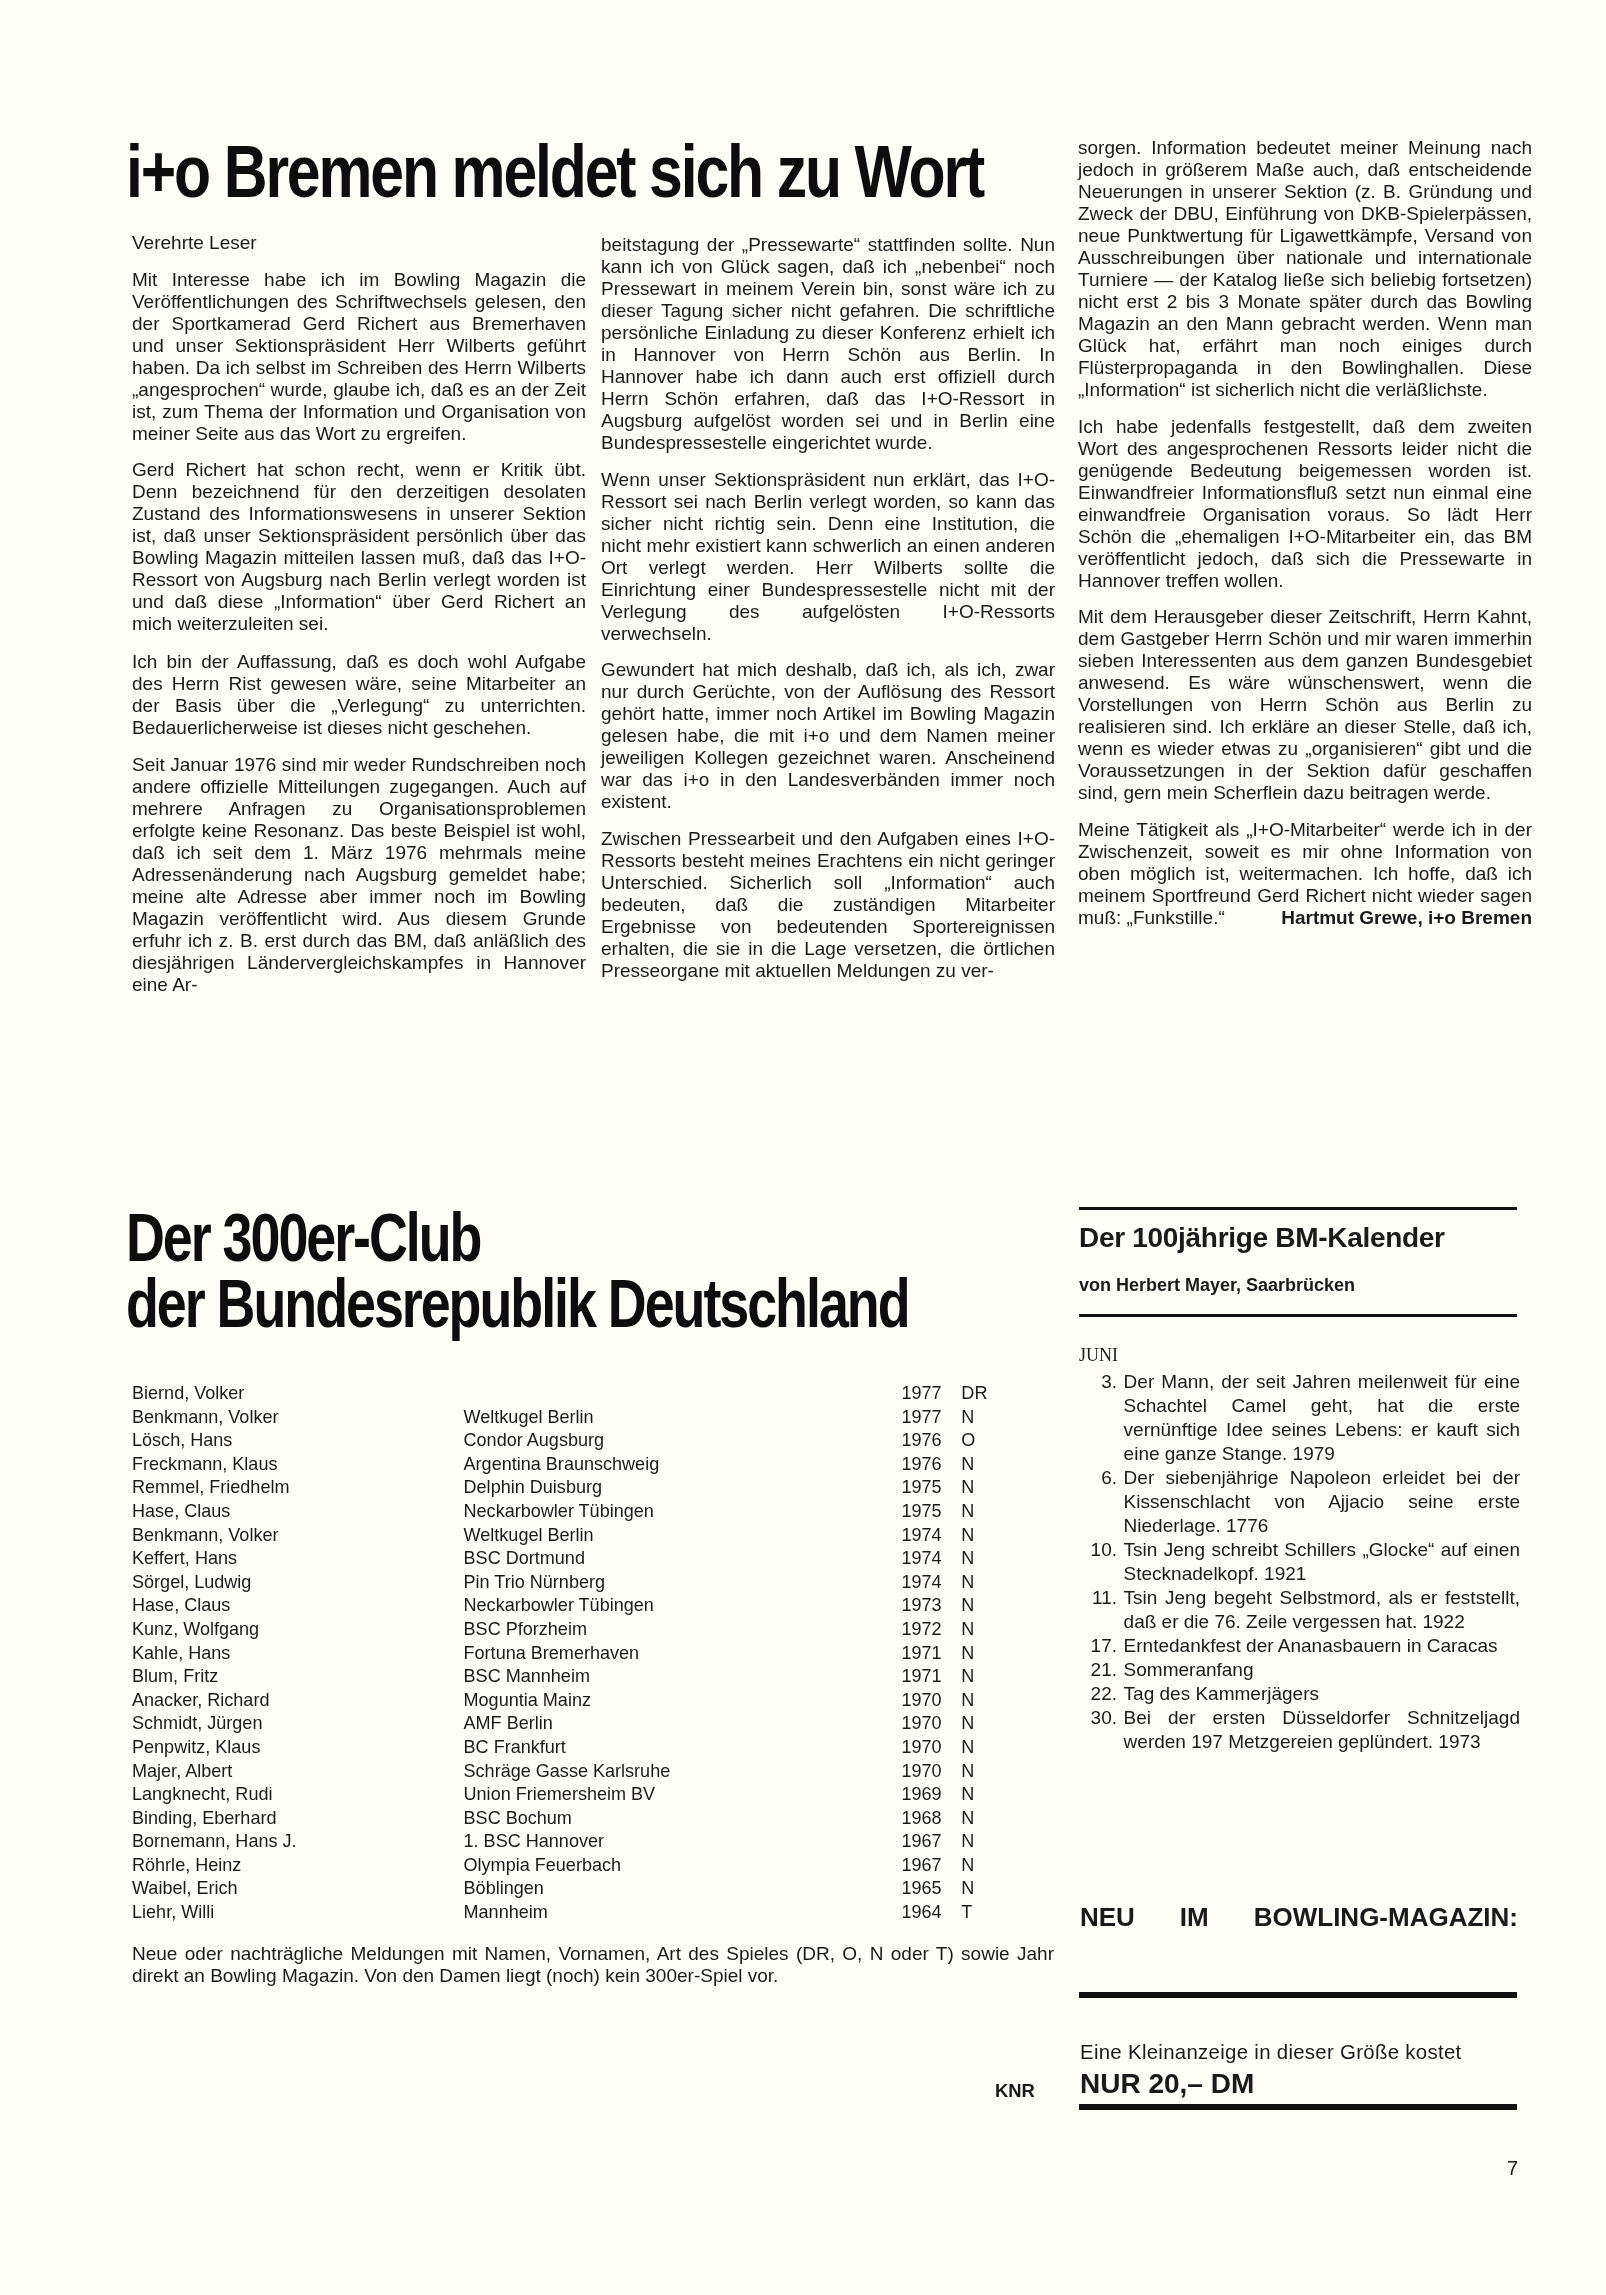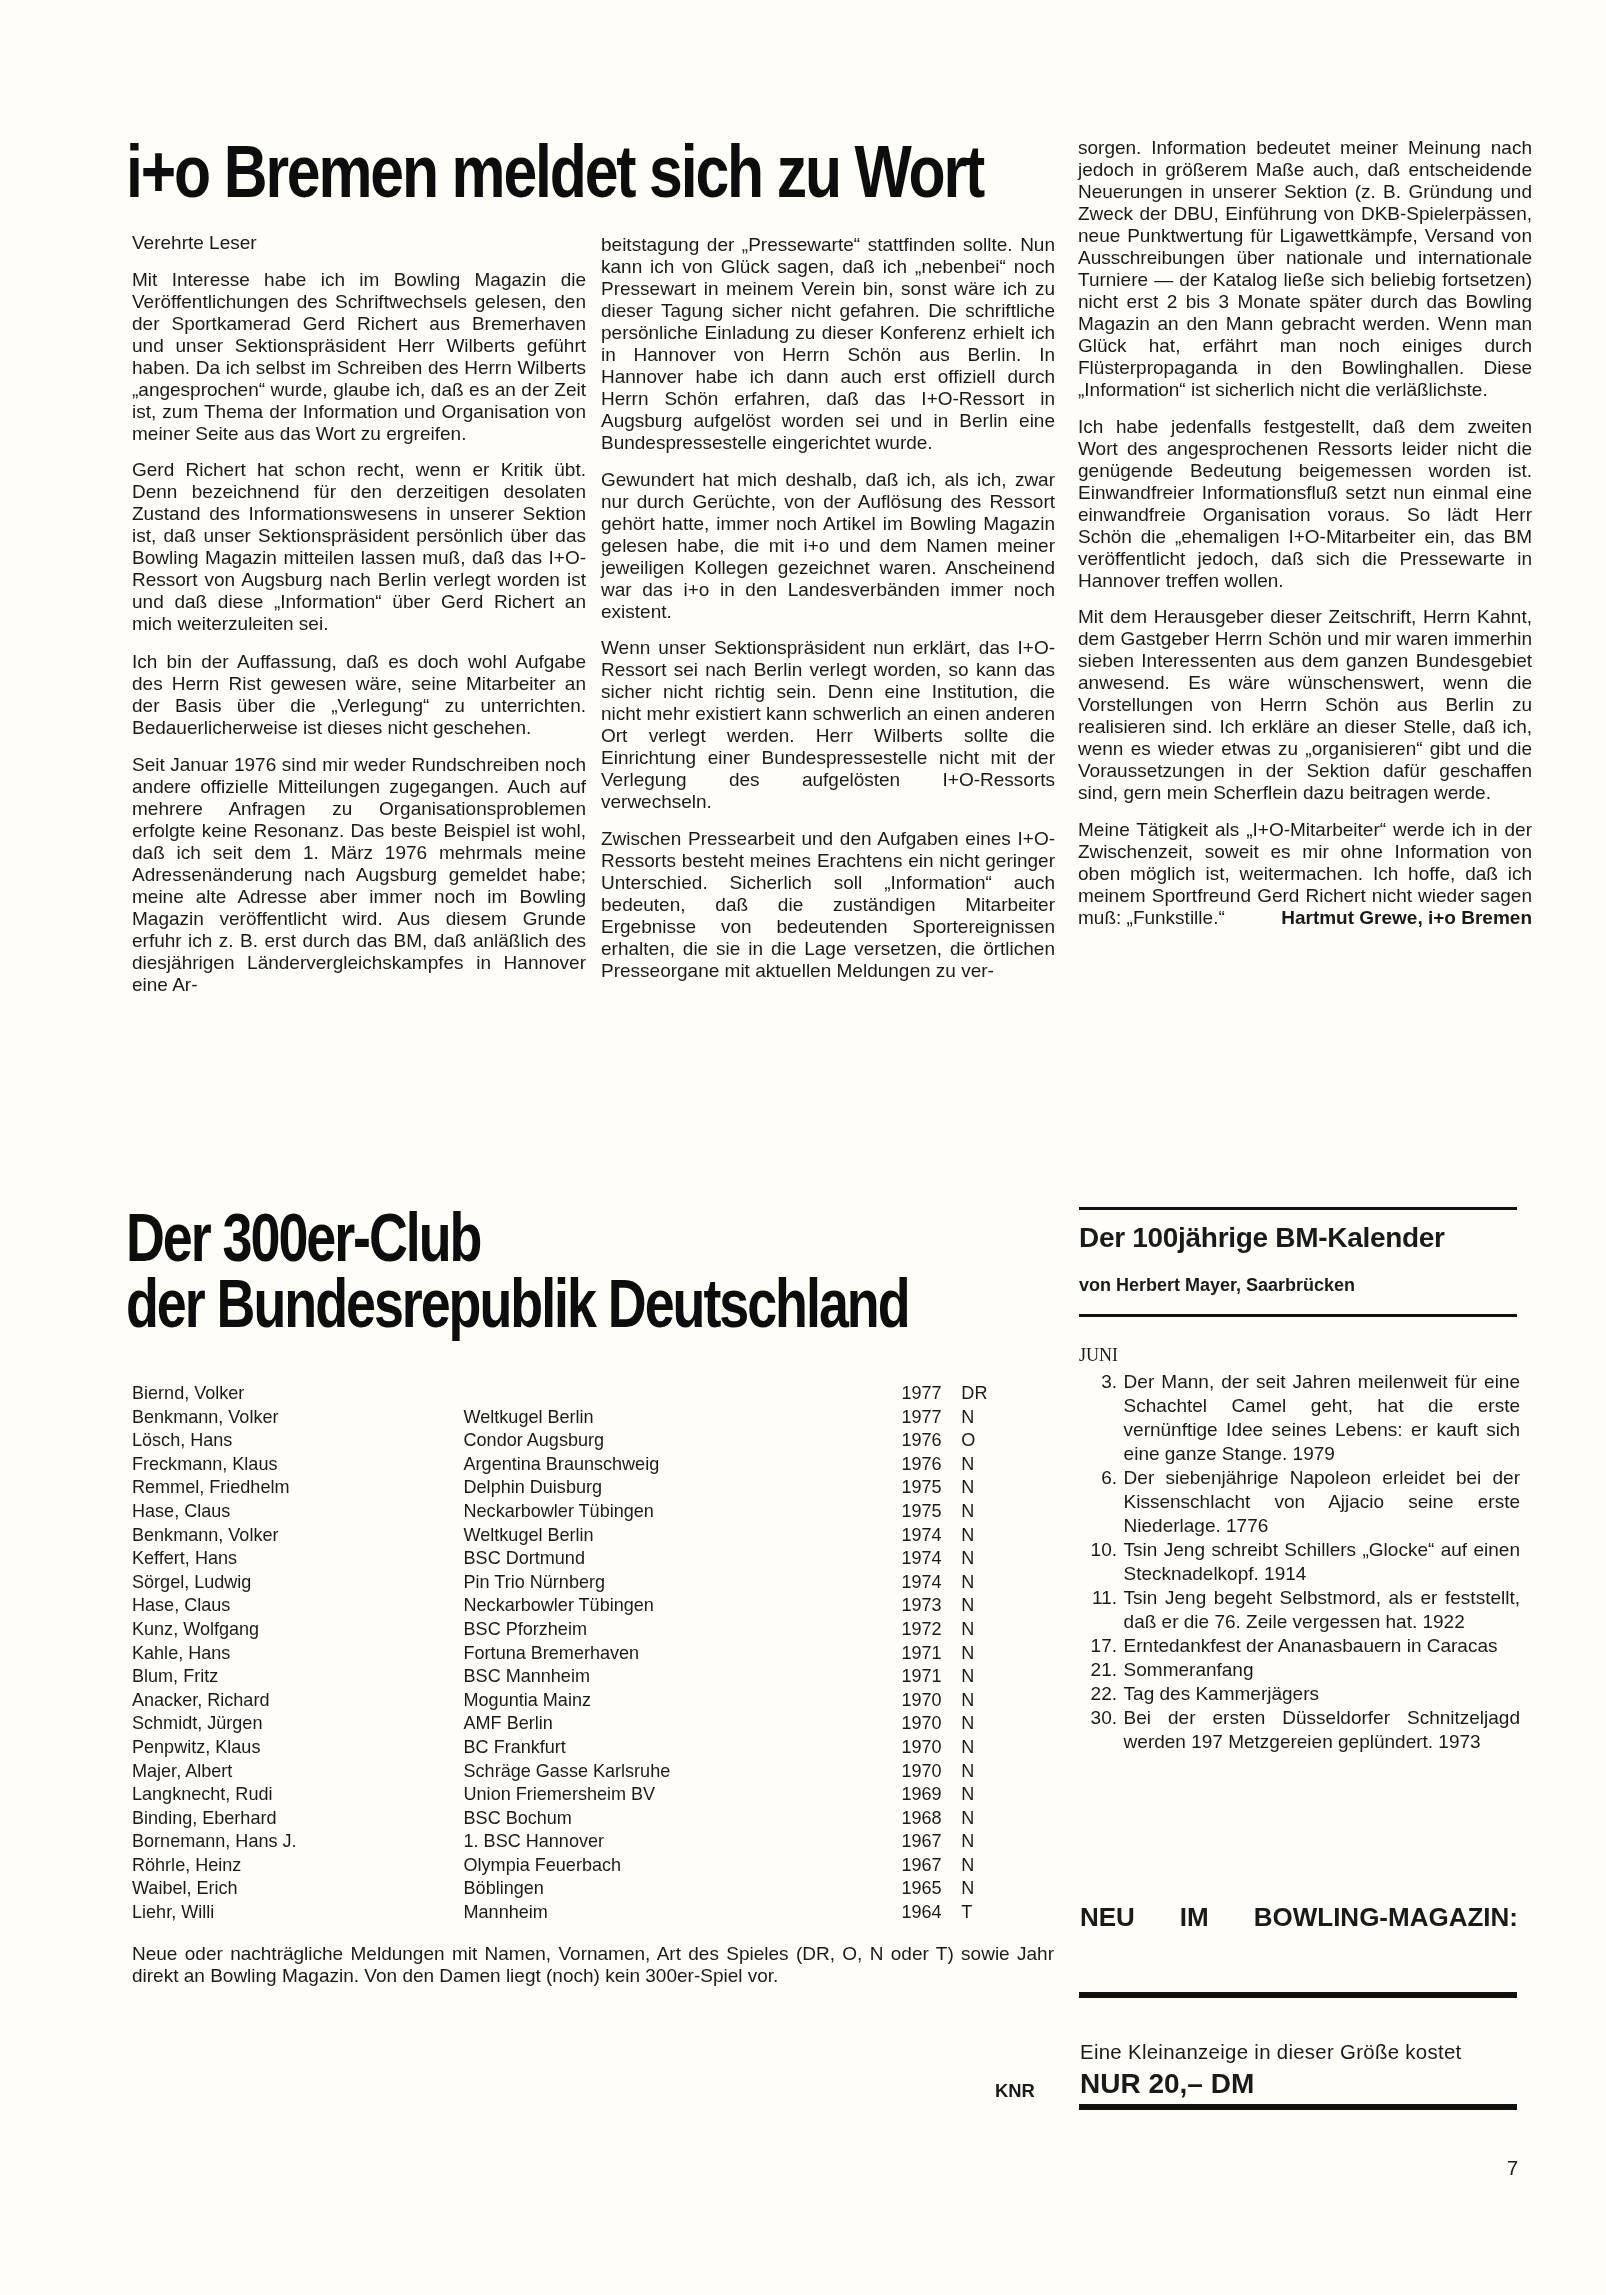--- a/index.html
+++ b/index.html
@@ -46,22 +46,22 @@
 <div class="col" id="col1">
   <p>Verehrte Leser</p>
   <p>Mit Interesse habe ich im Bowling Magazin die Veröffentlichungen des Schriftwechsels gelesen, den der Sportkamerad Gerd Richert aus Bremerhaven und unser Sektionspräsident Herr Wilberts geführt haben. Da ich selbst im Schreiben des Herrn Wilberts „angesprochen“ wurde, glaube ich, daß es an der Zeit ist, zum Thema der Information und Organisation von meiner Seite aus das Wort zu ergreifen.</p>
   <p class="tight">Gerd Richert hat schon recht, wenn er Kritik übt. Denn bezeichnend für den derzeitigen desolaten Zustand des Informationswesens in unserer Sektion ist, daß unser Sektionspräsident persönlich über das Bowling Magazin mitteilen lassen muß, daß das I+O-Ressort von Augsburg nach Berlin verlegt worden ist und daß diese „Information“ über Gerd Richert an mich weiterzuleiten sei.</p>
   <p>Ich bin der Auffassung, daß es doch wohl Aufgabe des Herrn Rist gewesen wäre, seine Mitarbeiter an der Basis über die „Verlegung“ zu unterrichten. Bedauerlicherweise ist dieses nicht geschehen.</p>
   <p>Seit Januar 1976 sind mir weder Rundschreiben noch andere offizielle Mitteilungen zugegangen. Auch auf mehrere Anfragen zu Organisationsproblemen erfolgte keine Resonanz. Das beste Beispiel ist wohl, daß ich seit dem 1. März 1976 mehrmals meine Adressenänderung nach Augsburg gemeldet habe; meine alte Adresse aber immer noch im Bowling Magazin veröffentlicht wird. Aus diesem Grunde erfuhr ich z. B. erst durch das BM, daß anläßlich des diesjährigen Ländervergleichskampfes in Hannover eine Ar-</p>
 </div>
 
 <div class="col" id="col2">
   <p>beitstagung der „Pressewarte“ stattfinden sollte. Nun kann ich von Glück sagen, daß ich „nebenbei“ noch Pressewart in meinem Verein bin, sonst wäre ich zu dieser Tagung sicher nicht gefahren. Die schriftliche persönliche Einladung zu dieser Konferenz erhielt ich in Hannover von Herrn Schön aus Berlin. In Hannover habe ich dann auch erst offiziell durch Herrn Schön erfahren, daß das I+O-Ressort in Augsburg aufgelöst worden sei und in Berlin eine Bundespressestelle eingerichtet wurde.</p>
+  <p>Wenn unser Sektionspräsident nun erklärt, das I+O-Ressort sei nach Berlin verlegt worden, so kann das sicher nicht richtig sein. Denn eine Institution, die nicht mehr existiert kann schwerlich an einen anderen Ort verlegt werden. Herr Wilberts sollte die Einrichtung einer Bundespressestelle nicht mit der Verlegung des aufgelösten I+O-Ressorts verwechseln.</p>
   <p>Gewundert hat mich deshalb, daß ich, als ich, zwar nur durch Gerüchte, von der Auflösung des Ressort gehört hatte, immer noch Artikel im Bowling Magazin gelesen habe, die mit i+o und dem Namen meiner jeweiligen Kollegen gezeichnet waren. Anscheinend war das i+o in den Landesverbänden immer noch existent.</p>
-  <p>Wenn unser Sektionspräsident nun erklärt, das I+O-Ressort sei nach Berlin verlegt worden, so kann das sicher nicht richtig sein. Denn eine Institution, die nicht mehr existiert kann schwerlich an einen anderen Ort verlegt werden. Herr Wilberts sollte die Einrichtung einer Bundespressestelle nicht mit der Verlegung des aufgelösten I+O-Ressorts verwechseln.</p>
   <p>Zwischen Pressearbeit und den Aufgaben eines I+O-Ressorts besteht meines Erachtens ein nicht geringer Unterschied. Sicherlich soll „Information“ auch bedeuten, daß die zuständigen Mitarbeiter Ergebnisse von bedeutenden Sportereignissen erhalten, die sie in die Lage versetzen, die örtlichen Presseorgane mit aktuellen Meldungen zu ver-</p>
 </div>
 
 <div class="col" id="col3">
   <p>sorgen. Information bedeutet meiner Meinung nach jedoch in größerem Maße auch, daß entscheidende Neuerungen in unserer Sektion (z. B. Gründung und Zweck der DBU, Einführung von DKB-Spielerpässen, neue Punktwertung für Ligawettkämpfe, Versand von Ausschreibungen über nationale und internationale Turniere — der Katalog ließe sich beliebig fortsetzen) nicht erst 2 bis 3 Monate später durch das Bowling Magazin an den Mann gebracht werden. Wenn man Glück hat, erfährt man noch einiges durch Flüsterpropaganda in den Bowlinghallen. Diese „Information“ ist sicherlich nicht die verläßlichste.</p>
   <p>Ich habe jedenfalls festgestellt, daß dem zweiten Wort des angesprochenen Ressorts leider nicht die genügende Bedeutung beigemessen worden ist. Einwandfreier Informationsfluß setzt nun einmal eine einwandfreie Organisation voraus. So lädt Herr Schön die „ehemaligen I+O-Mitarbeiter ein, das BM veröffentlicht jedoch, daß sich die Pressewarte in Hannover treffen wollen.</p>
   <p>Mit dem Herausgeber dieser Zeitschrift, Herrn Kahnt, dem Gastgeber Herrn Schön und mir waren immerhin sieben Interessenten aus dem ganzen Bundesgebiet anwesend. Es wäre wünschenswert, wenn die Vorstellungen von Herrn Schön aus Berlin zu realisieren sind. Ich erkläre an dieser Stelle, daß ich, wenn es wieder etwas zu „organisieren“ gibt und die Voraussetzungen in der Sektion dafür geschaffen sind, gern mein Scherflein dazu beitragen werde.</p>
   <p>
     <span>Meine Tätigkeit als „I+O-Mitarbeiter“ werde ich in der Zwischenzeit, soweit es mir ohne Information von oben möglich ist, weitermachen. Ich hoffe, daß ich meinem Sportfreund Gerd Richert nicht wieder sagen muß: „Funkstille.“</span>
     <span class="sig">Hartmut Grewe, i+o Bremen</span>
@@ -230,21 +230,21 @@
     <div class="cal-item">
       <span class="cal-day">3.</span>
       <span class="cal-text">Der Mann, der seit Jahren meilenweit für eine Schachtel Camel geht, hat die erste vernünftige Idee seines Lebens: er kauft sich eine ganze Stange. 1979</span>
     </div>
     <div class="cal-item">
       <span class="cal-day">6.</span>
       <span class="cal-text">Der siebenjährige Napoleon erleidet bei der Kissenschlacht von Ajjacio seine erste Niederlage. 1776</span>
     </div>
     <div class="cal-item">
       <span class="cal-day">10.</span>
-      <span class="cal-text">Tsin Jeng schreibt Schillers „Glocke“ auf einen Stecknadelkopf. 1914</span>
+      <span class="cal-text">Tsin Jeng schreibt Schillers „Glocke“ auf einen Stecknadelkopf. 1921</span>
     </div>
     <div class="cal-item">
       <span class="cal-day">11.</span>
       <span class="cal-text">Tsin Jeng begeht Selbstmord, als er feststellt, daß er die 76. Zeile vergessen hat. 1922</span>
     </div>
     <div class="cal-item">
       <span class="cal-day">17.</span>
       <span class="cal-text">Erntedankfest der Ananasbauern in Caracas</span>
     </div>
     <div class="cal-item">

